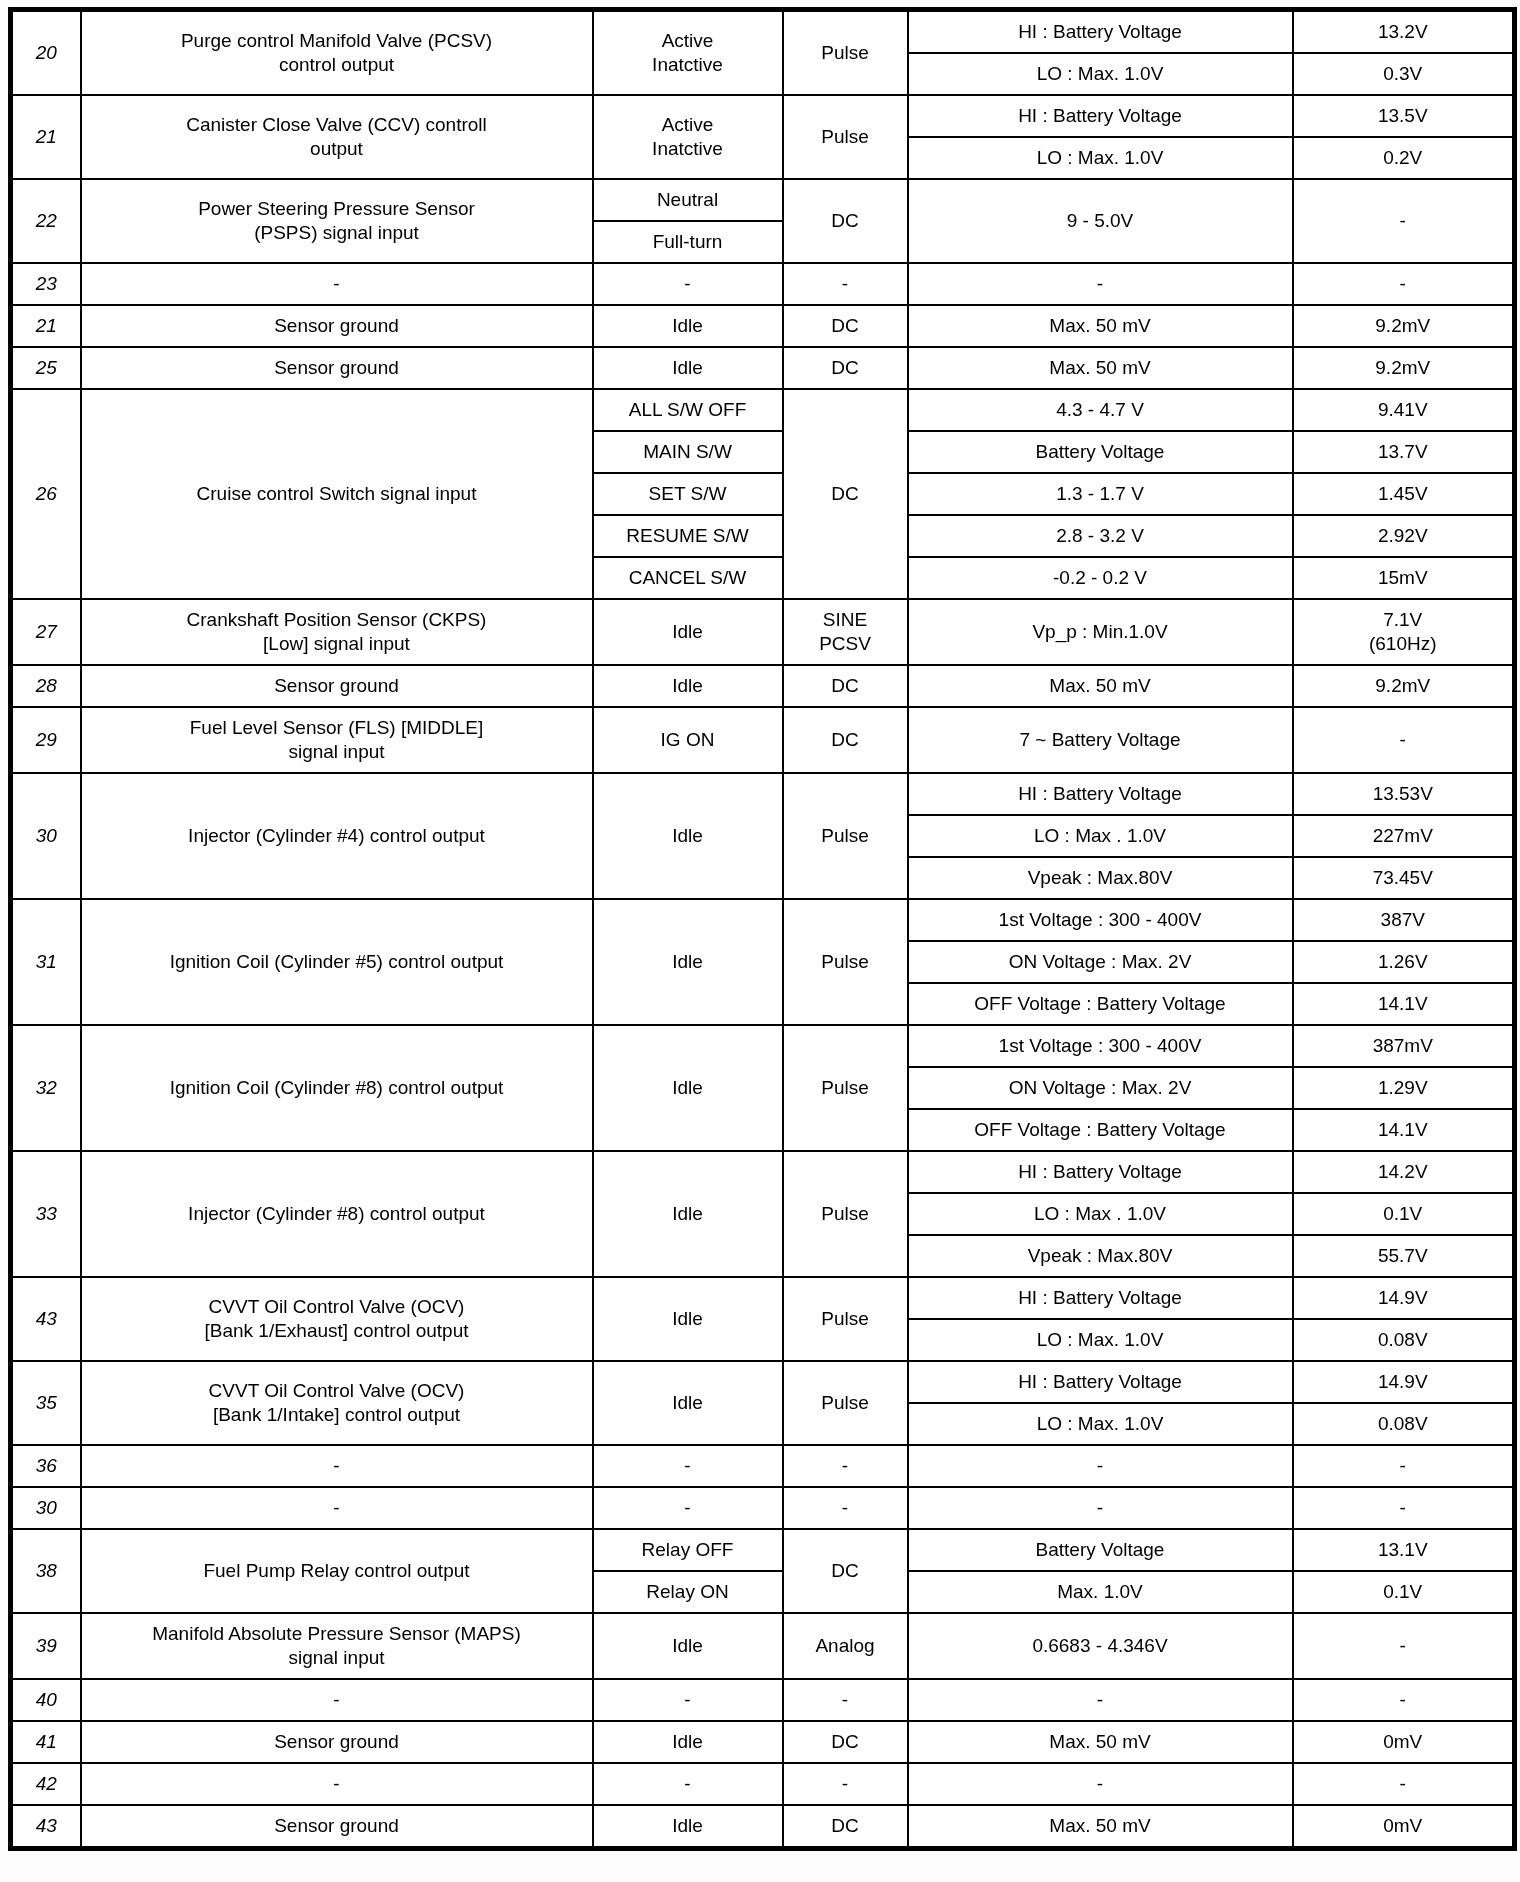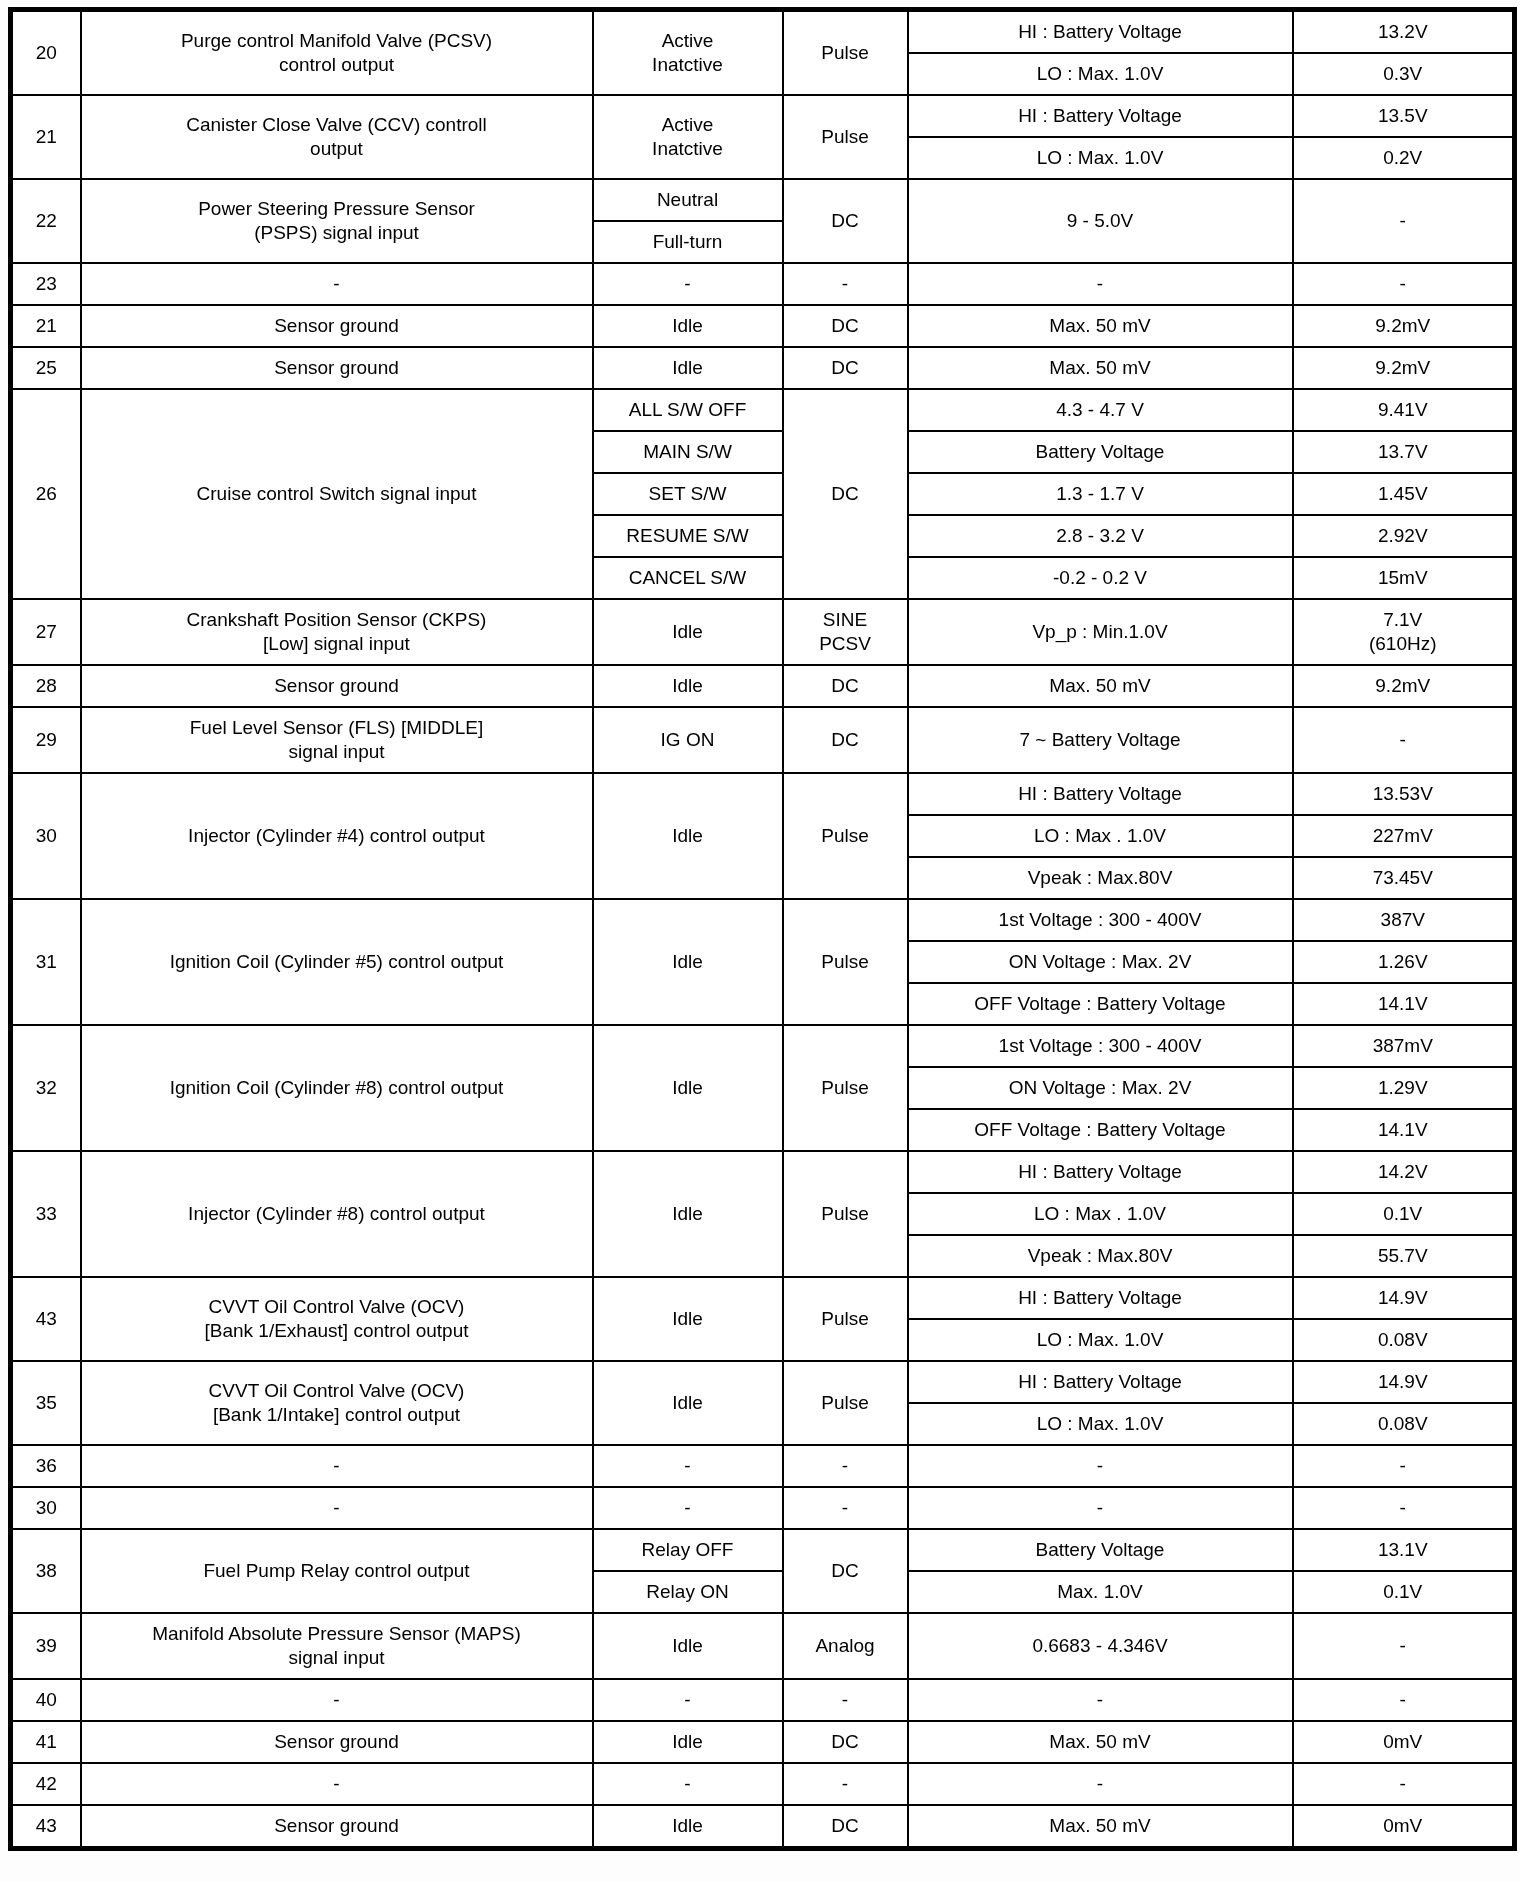--- a/index.html
+++ b/index.html
@@ -27,21 +27,21 @@
     border: 2px solid #000000;
     font-size: 19px;
     line-height: 24px;
     padding: 8px 6px;
     text-align: center;
     vertical-align: middle;
     white-space: pre-line;
     overflow: hidden;
     word-wrap: break-word;
   }
-  td.col-num   { font-size: 19px; }
+  td.col-num   { font-size: 19px; font-style: italic; }
   td.col-desc  { text-align: left; padding-left: 10px; padding-right: 8px; }
   td.col-desc.dash { text-align: center; }
   td.col-cond  {}
   td.col-type  {}
   td.col-spec  {}
   td.col-value {}
 </style>
 </head>
 <body>
 

